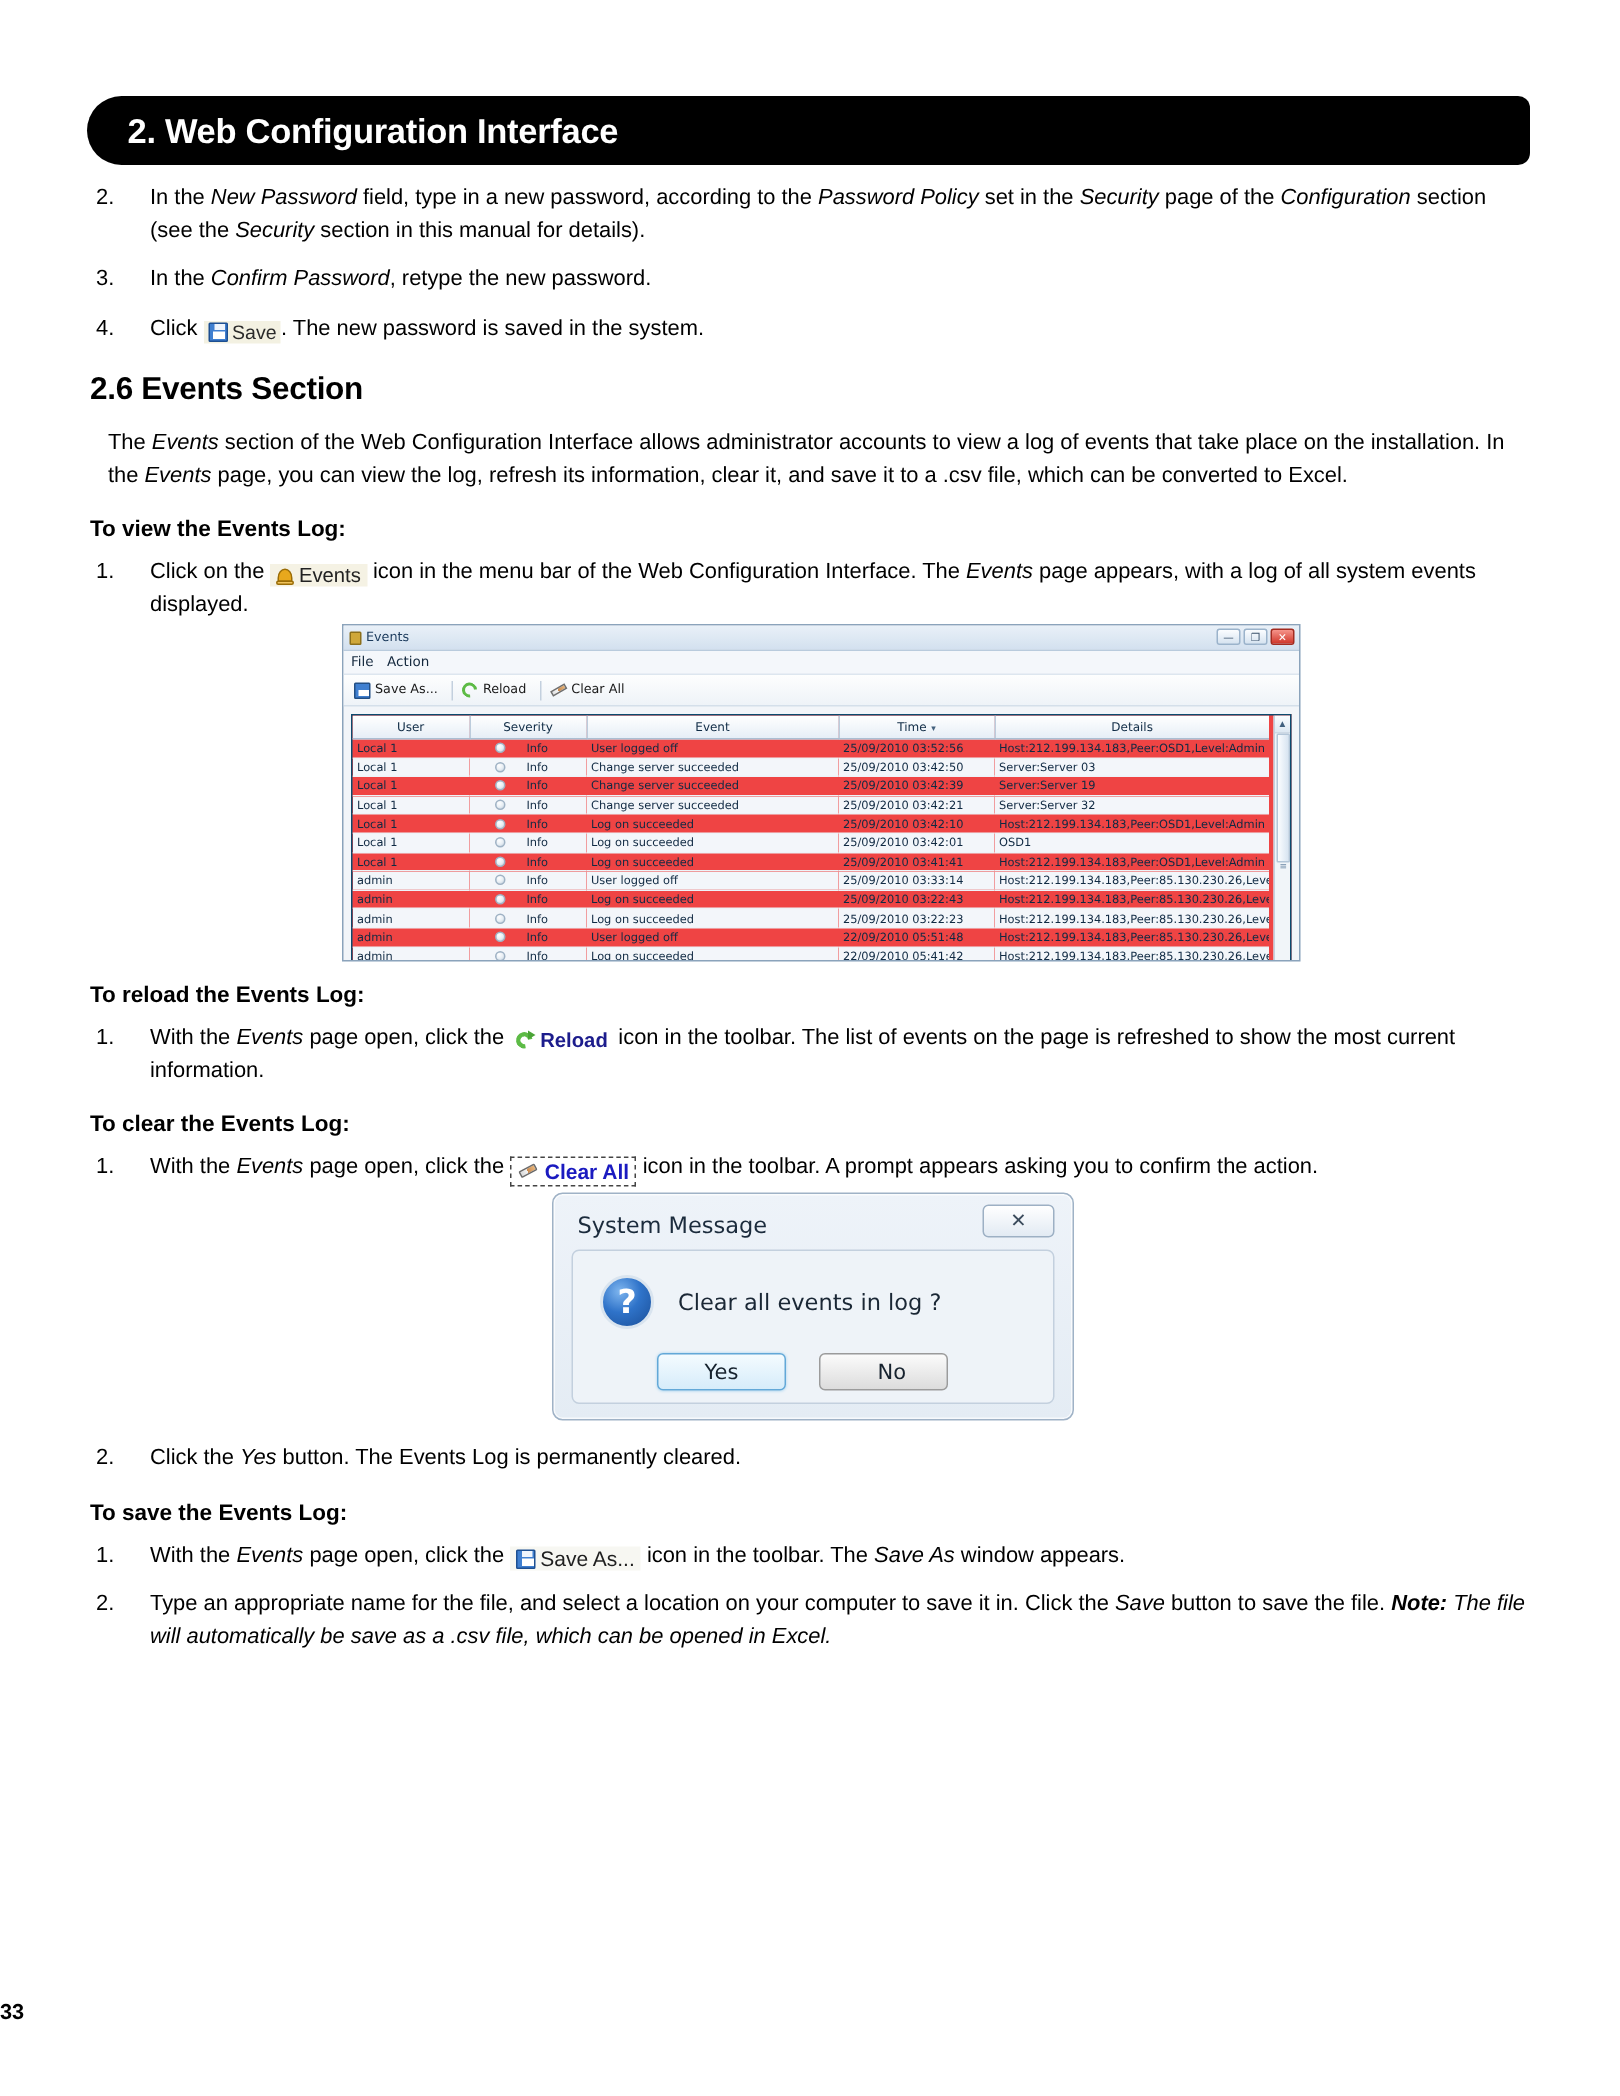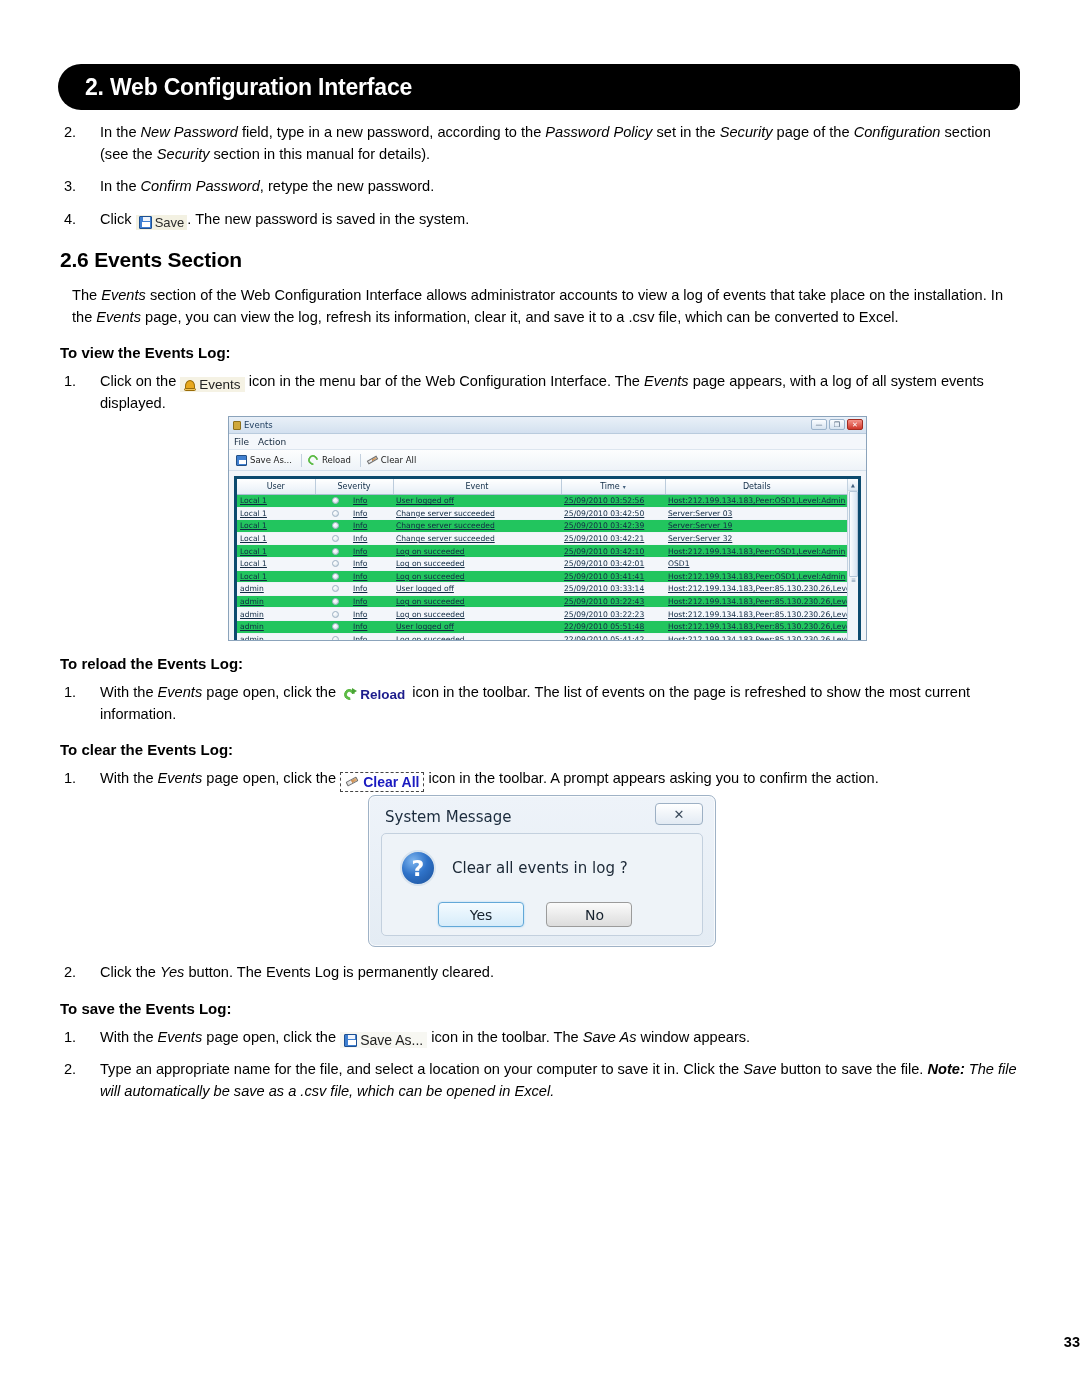--- a/index.html
+++ b/index.html
@@ -331,22 +331,22 @@
     width: 11px; height: 4px;
     background: linear-gradient(90deg,#e2e2e2 0%, #f4f4f4 45%, #c7874c 46%, #e6b478 100%);
     border: 1px solid #6f6f6f;
     box-sizing: border-box;
     transform: rotate(-30deg);
   }
 
   .ev-tablewrap {
     margin: 5px 5px 0 5px;
     height: 172px;
-    background: #22c55e;
-    border: 3px solid #0c4a6e;
+    background: #ef4444;
+    border: 1px solid #0c4a6e;
     box-sizing: border-box;
     position: relative;
     overflow: hidden;
   }
   table.ev-table {
     border-collapse: collapse;
     width: 611px;
     table-layout: fixed;
     font-size: 7.6px;
     color: #102a43;
@@ -361,21 +361,20 @@
     color: #0f2b45;
     text-align: center;
   }
   table.ev-table td {
     height: 11.6px;
     padding: 0 0 0 3px;
     border-bottom: 1px solid #eef3f8;
     white-space: nowrap;
     overflow: hidden;
     font-size: 7.6px;
-    text-decoration: underline;
   }
   table.ev-table tr.alt td { background: #f3f6fa; }
   .sev-cell { display: flex; align-items: center; gap: 14px; padding-left: 14px; }
   .sev-dot {
     width: 7px; height: 7px;
     border-radius: 50%;
     background: radial-gradient(circle at 35% 30%, #ffffff 0%, #e7eef4 55%, #b9c8d6 100%);
     border: 1px solid #9fb2c4;
     box-sizing: border-box;
     flex: 0 0 auto;
@@ -523,21 +522,21 @@
     border: 1px solid #9b9b9b;
     padding-left: 11px;
   }
 
   
   .page-number {
     position: absolute;
     left: 0;
     top: 1334px;
     width: 1080px;
-    text-align: right;
+    text-align: left;
     font-size: 14.5px;
     font-weight: bold;
   }
 </style>
 </head>
 <body>
 
 <div class="page">
 
   <div class="banner">

